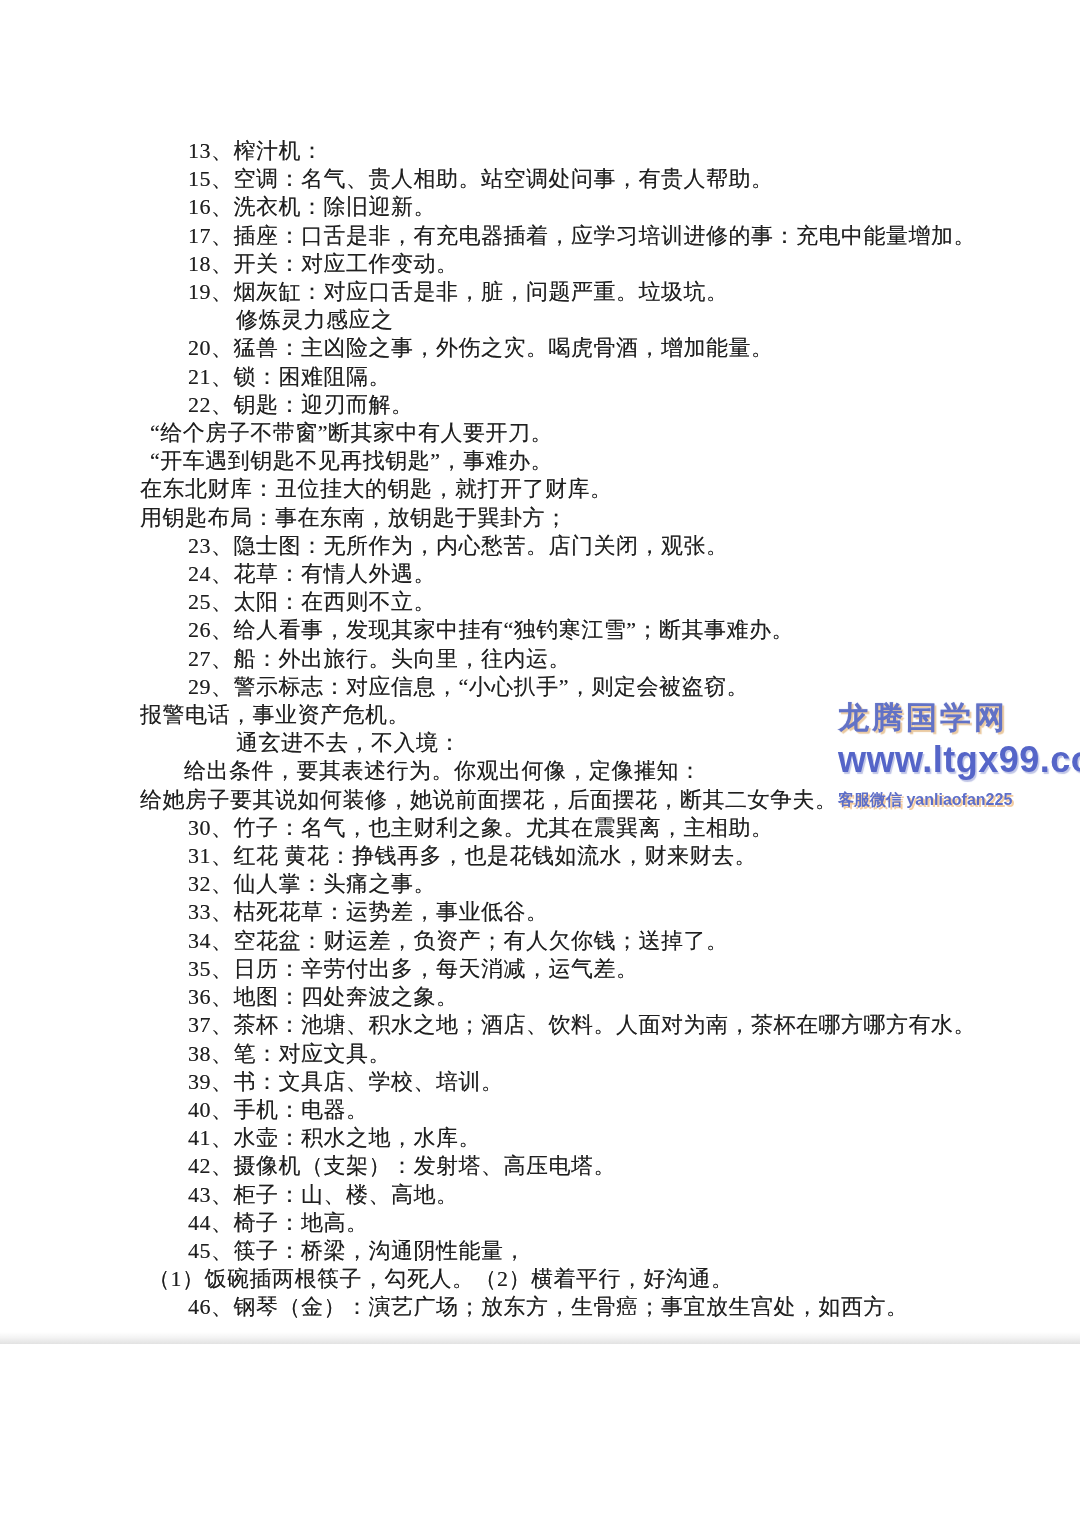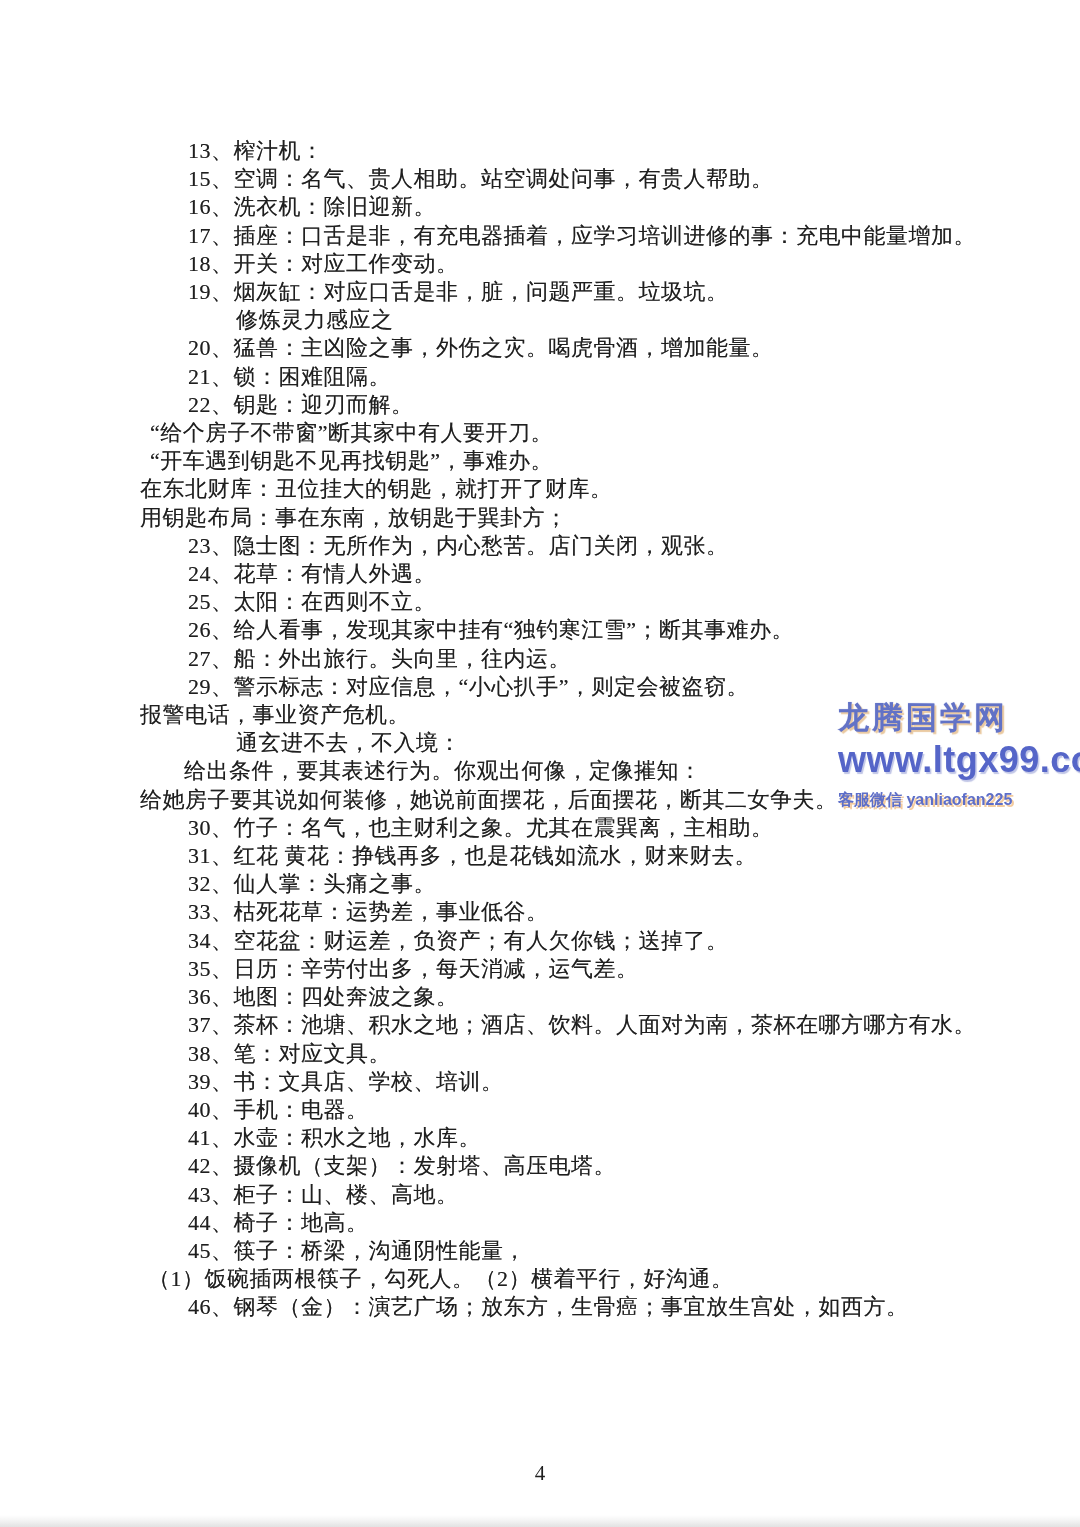--- a/index.html
+++ b/index.html
@@ -1,19 +1,19 @@
 <!DOCTYPE html>
 <html><head>
 <meta charset="utf-8">
 <style>
   html, body { margin: 0; padding: 0; background: #ffffff; }
   .page {
     position: relative;
     width: 1080px;
-    height: 1527px;
+    height: 1344px;
     background: #ffffff;
     overflow: hidden;
     font-family: "Liberation Serif", "DejaVu Serif", serif;
   }
   .content {
     position: absolute;
     top: 137px;
     left: 140px;
     width: 845px;
     font-size: 22px;

